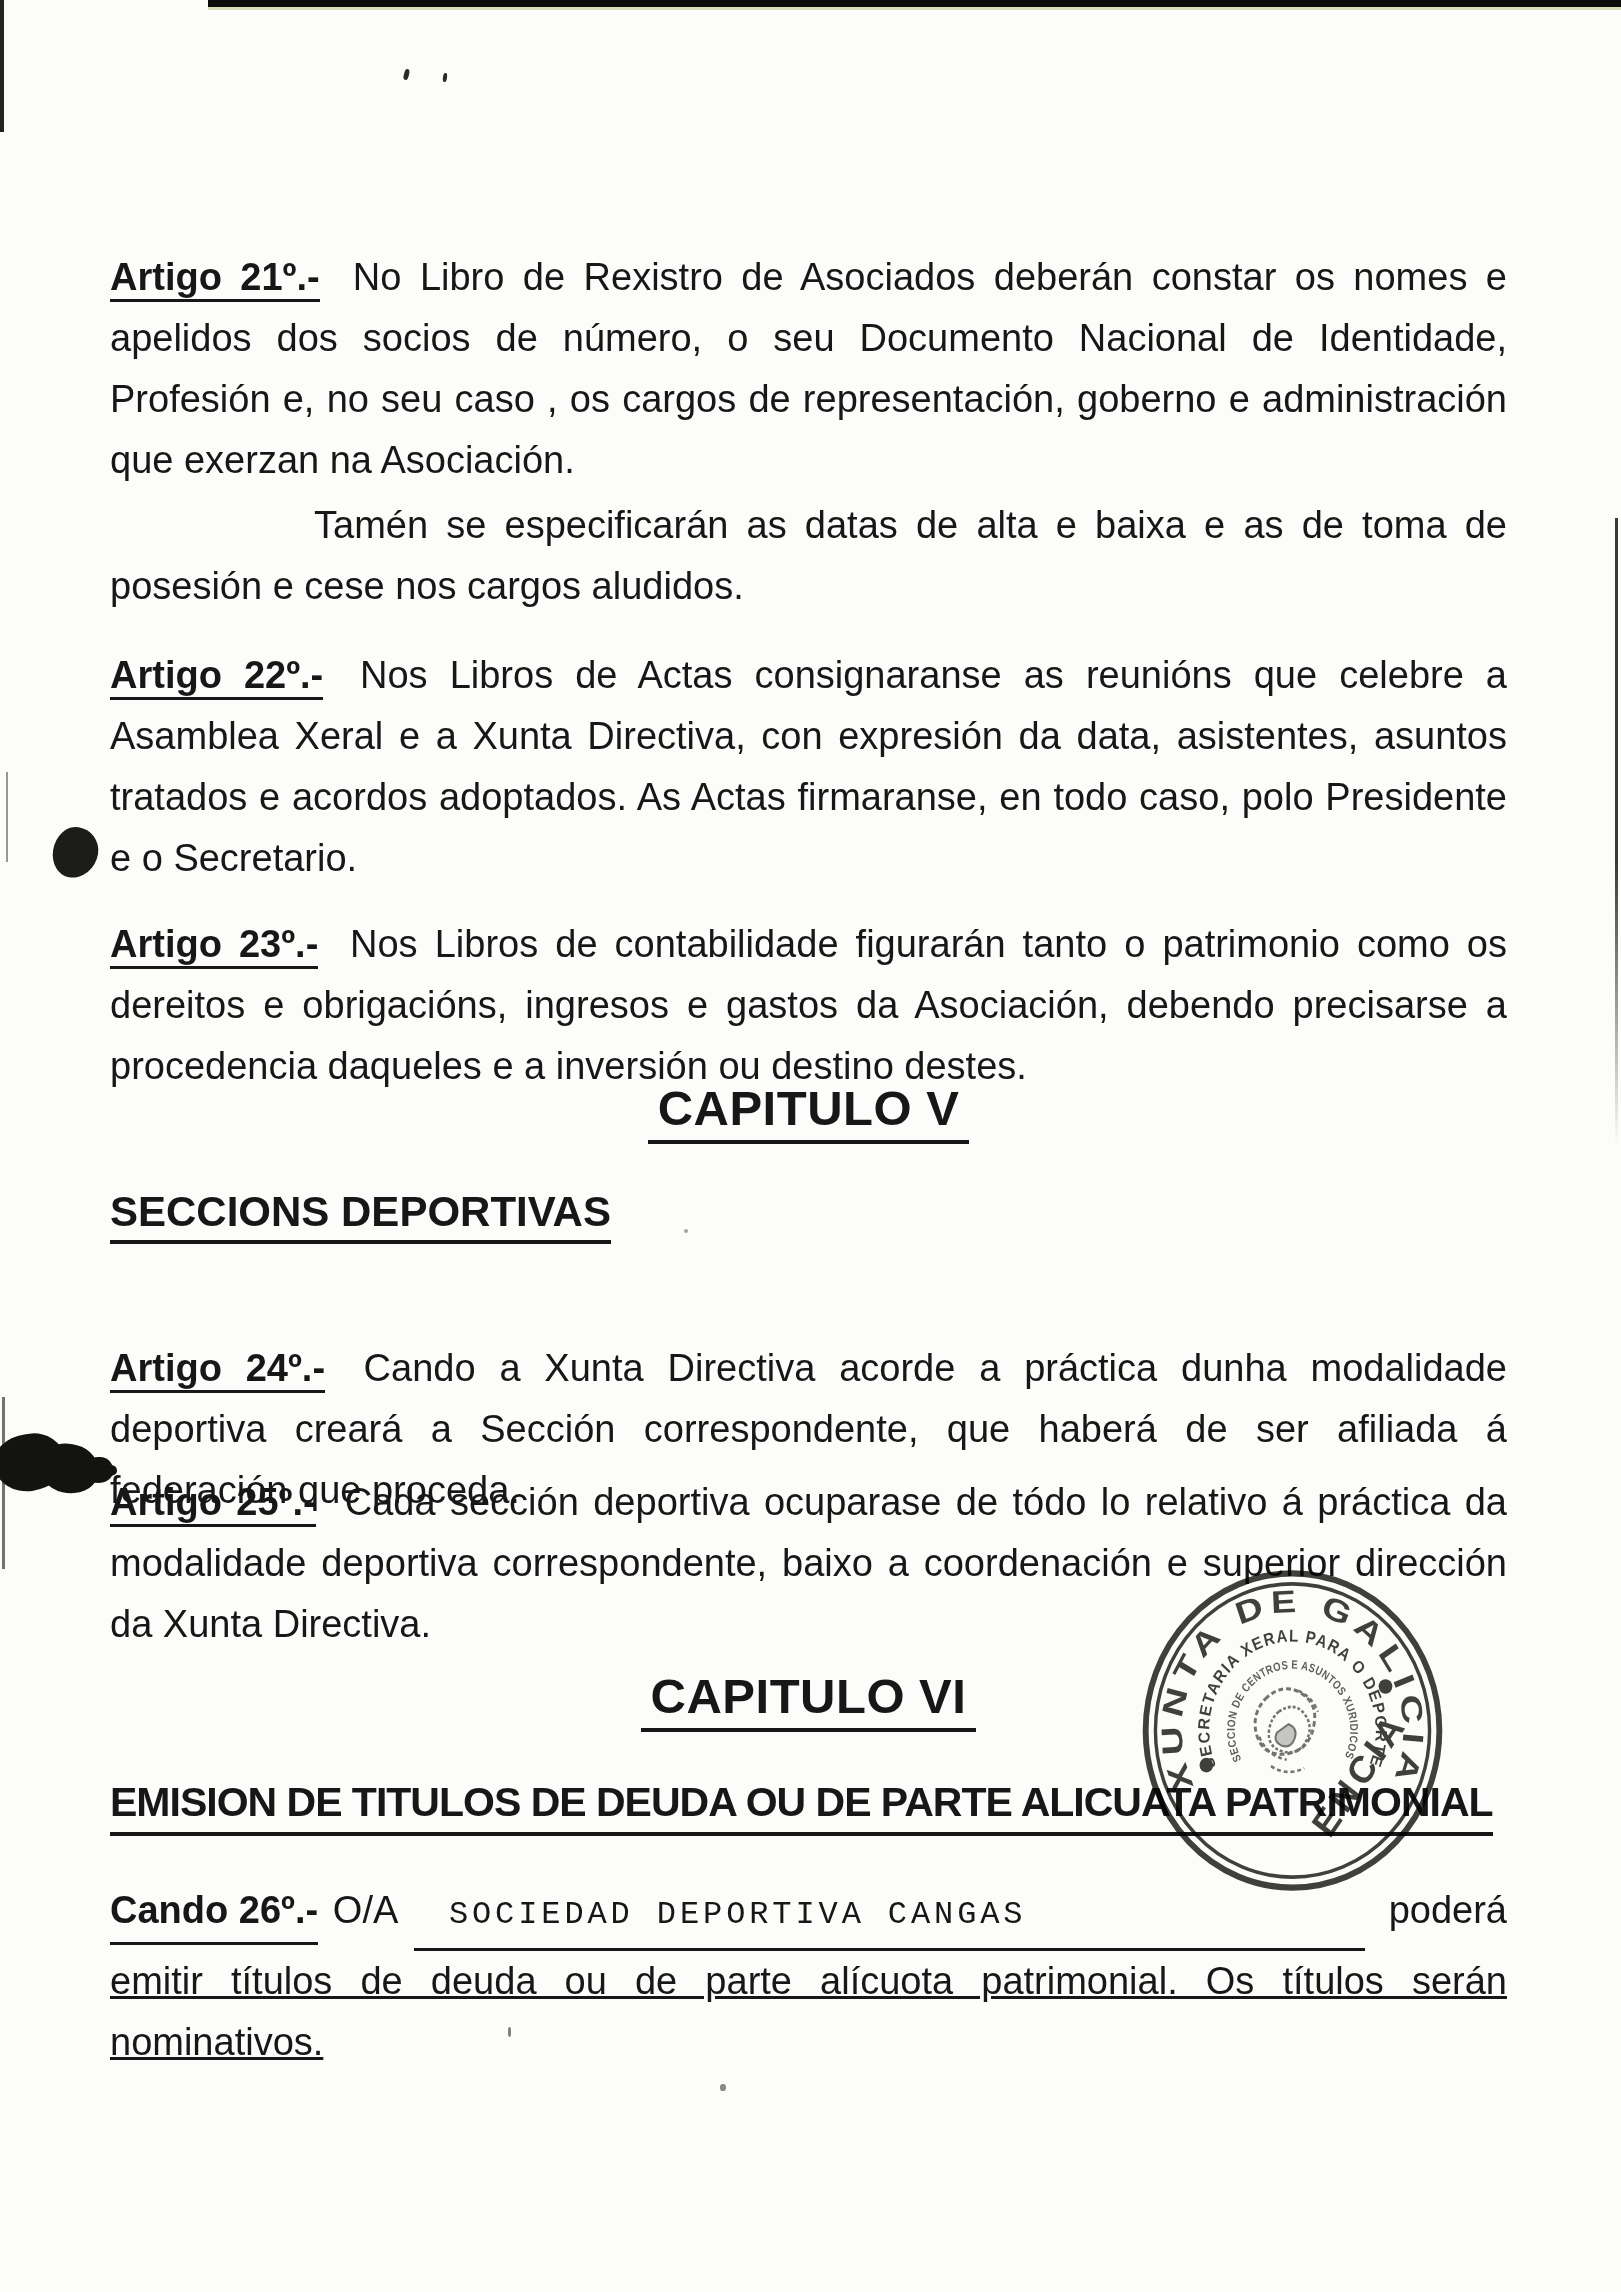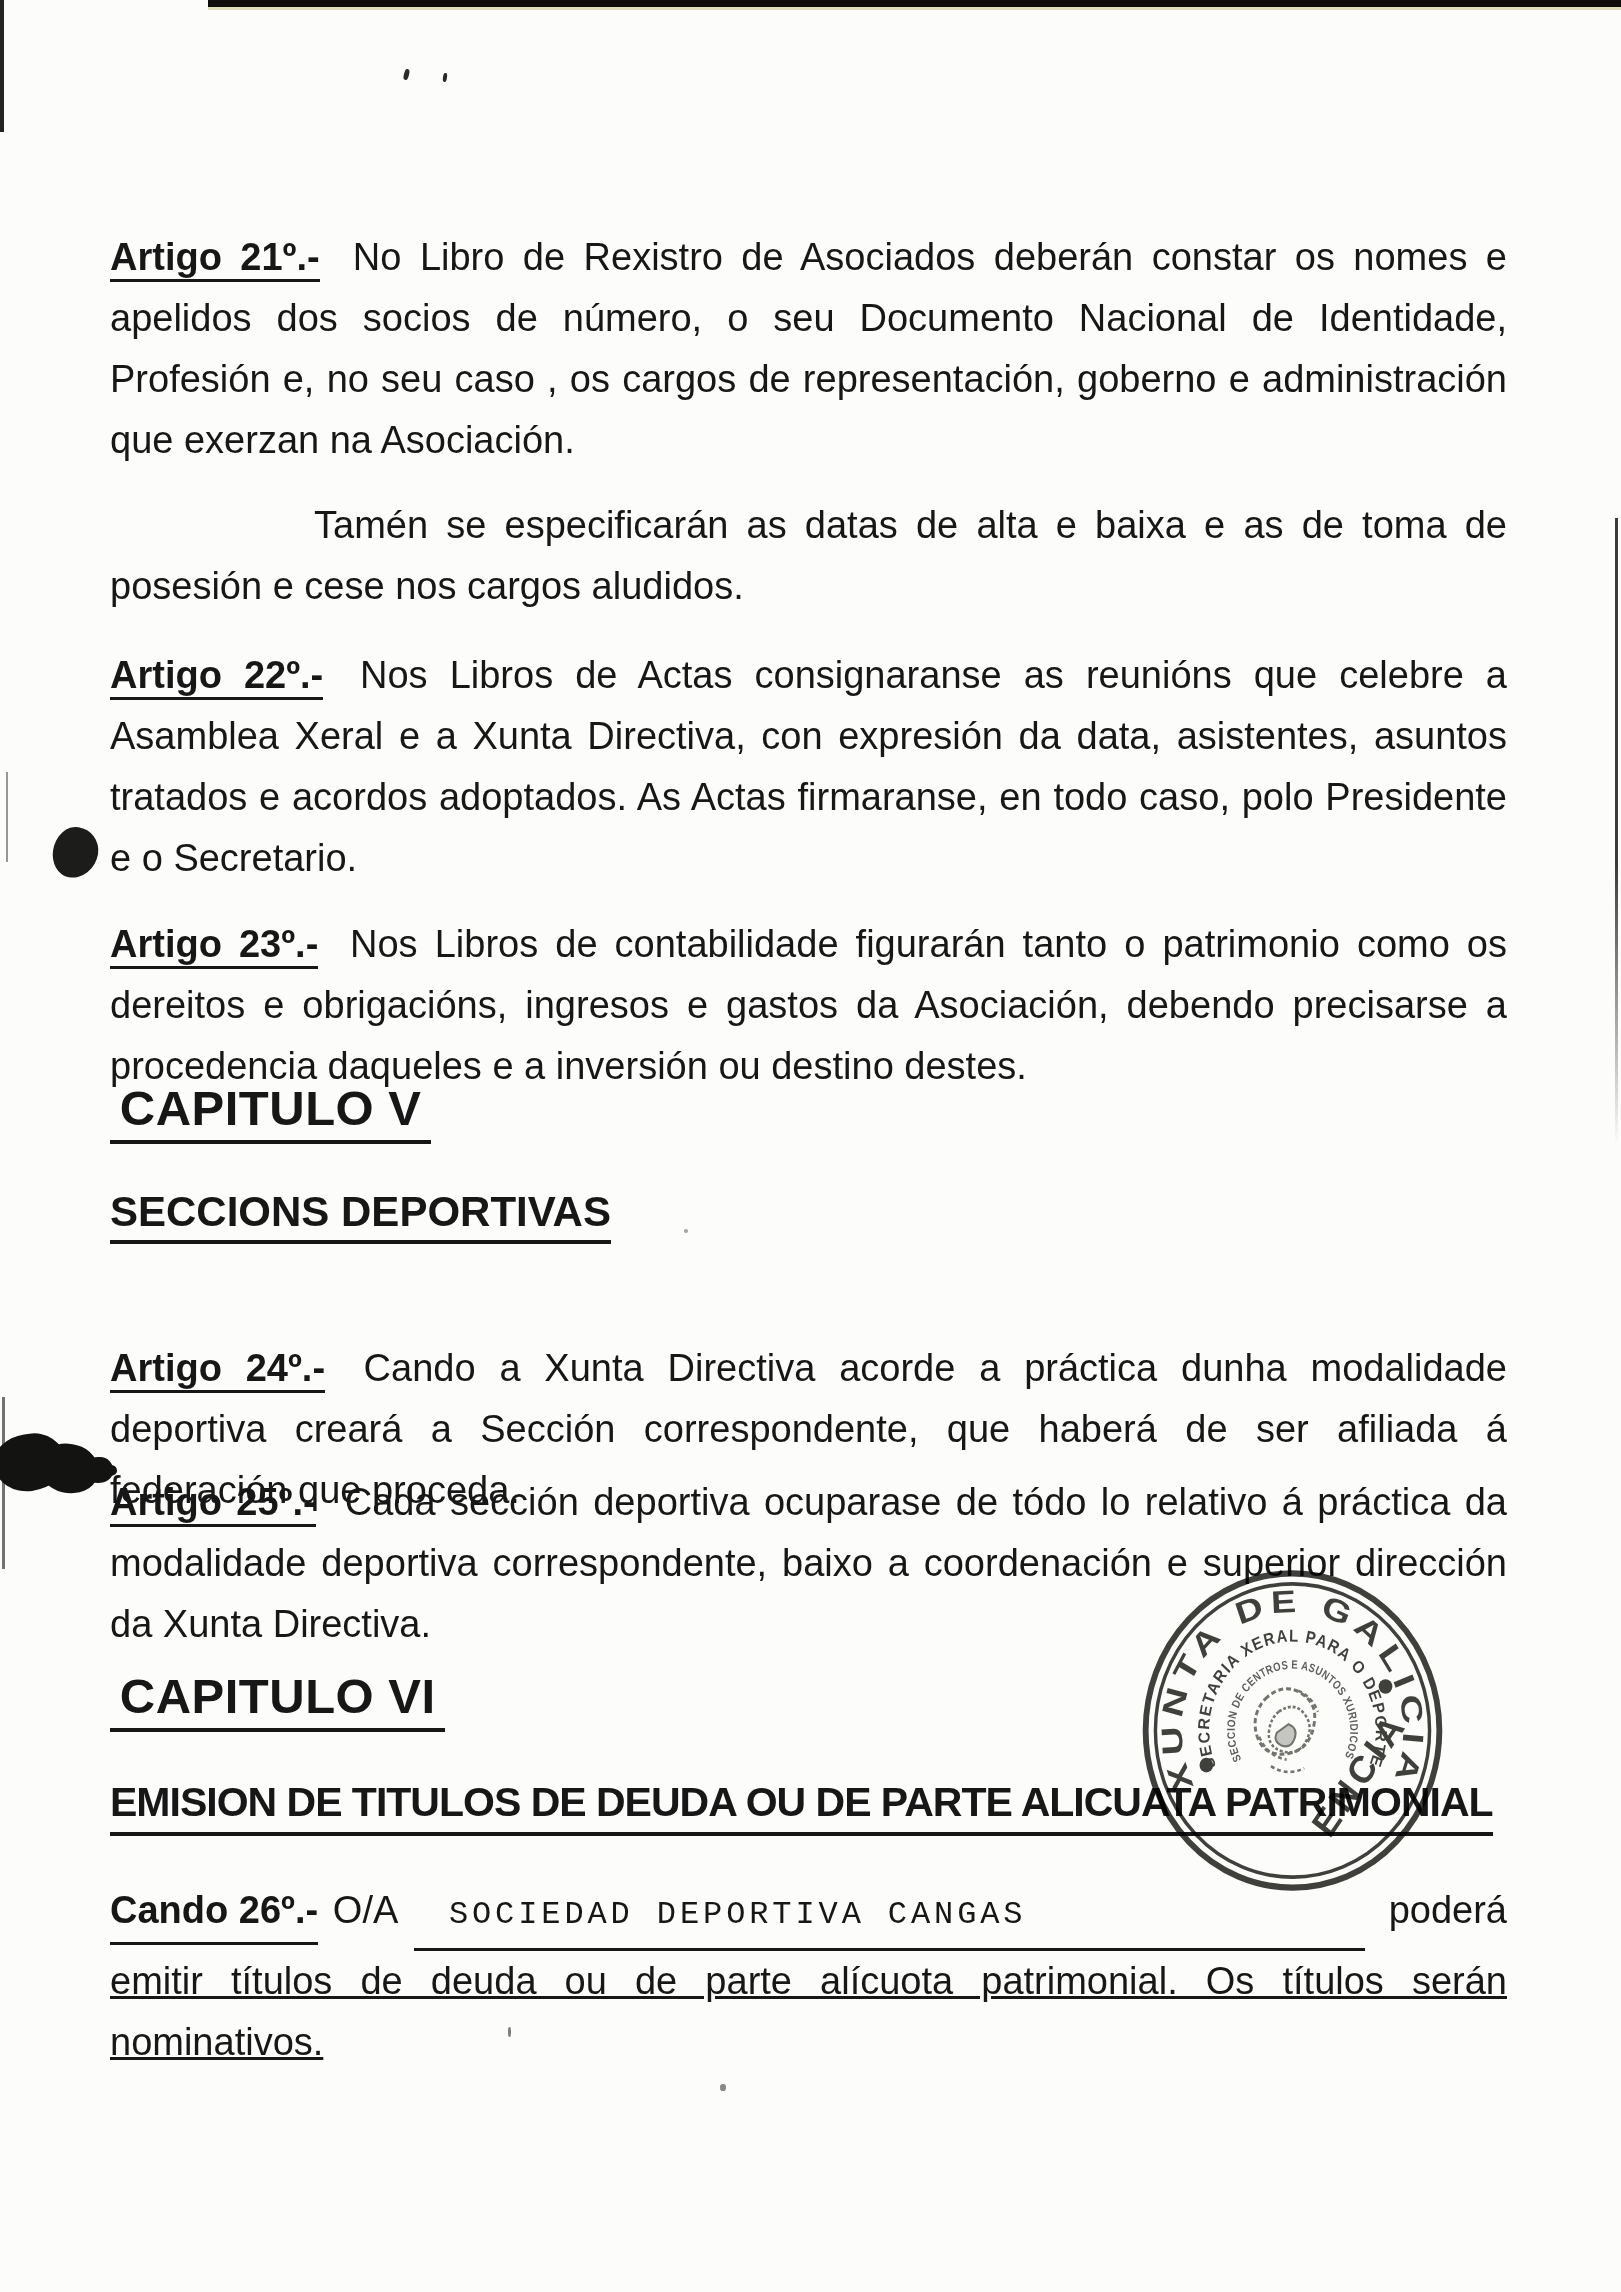--- a/index.html
+++ b/index.html
@@ -40,21 +40,21 @@
     position:absolute;left:110px;right:114px;top:0;bottom:0;
     font-size:38px;line-height:61px;
   }
   .block{position:absolute;left:0;right:0;margin:0;}
   .para{text-align:justify;}
   .art-label{
     font-weight:700;white-space:nowrap;
     border-bottom:3.9px solid #171717;padding-bottom:1px;margin-right:14.7px;
   }
   .indent{ text-indent:204px; }
-  .chapter{text-align:left;font-size:49px;font-weight:700;letter-spacing:0.5px;}
+  .chapter{text-align:center;font-size:49px;font-weight:700;letter-spacing:0.5px;}
   .chapter .u{border-bottom:4.9px solid #171717;padding:0 9.8px 4.9px;}
   .subhead{font-size:42px;font-weight:700;}
   .subhead .u{border-bottom:4.9px solid #171717;padding-bottom:4.9px;}
   .emision{font-size:41px;font-weight:700;letter-spacing:-1px;white-space:nowrap;}
   .emision .u{border-bottom:4.9px solid #171717;padding-bottom:6.9px;}
   .a26-line{display:flex;align-items:baseline;}
   .a26-oa{margin-right:7.8px;}
   .fill{
     flex:1 1 auto;border-bottom:3.9px solid #171717;
     margin:0 23.5px 0 7.8px;padding:0 0 2.9px 35px;
@@ -89,21 +89,21 @@
       <i class="b4"></i>
   </div>
   <div class="speck sp1"></div>
   <div class="speck sp2"></div>
   <div class="speck sp3"></div>
   <div class="speck sp4"></div>
   <div class="speck sp5"></div>
 
   <div class="content">
 
-    <p class="block para" style="top:227px">
+    <p class="block para" style="top:247px">
       <span class="art-label">Artigo 21º.-</span>
       <span>No Libro de Rexistro de Asociados deberán constar os nomes e apelidos dos socios de número, o seu Documento Nacional de Identidade, Profesión e, no seu caso , os cargos de representación, goberno e administración que exerzan na Asociación.</span>
     </p>
 
     <p class="block para indent" style="top:495px">Tamén se especificarán as datas de alta e baixa e as de toma de posesión e cese nos cargos aludidos.</p>
 
     <p class="block para" style="top:645px">
       <span class="art-label">Artigo 22º.-</span>
       <span>Nos Libros de Actas consignaranse as reunións que celebre a Asamblea Xeral e a Xunta Directiva, con expresión da data, asistentes, asuntos tratados e acordos adoptados. As Actas firmaranse, en todo caso, polo Presidente e o Secretario.</span>
     </p>

